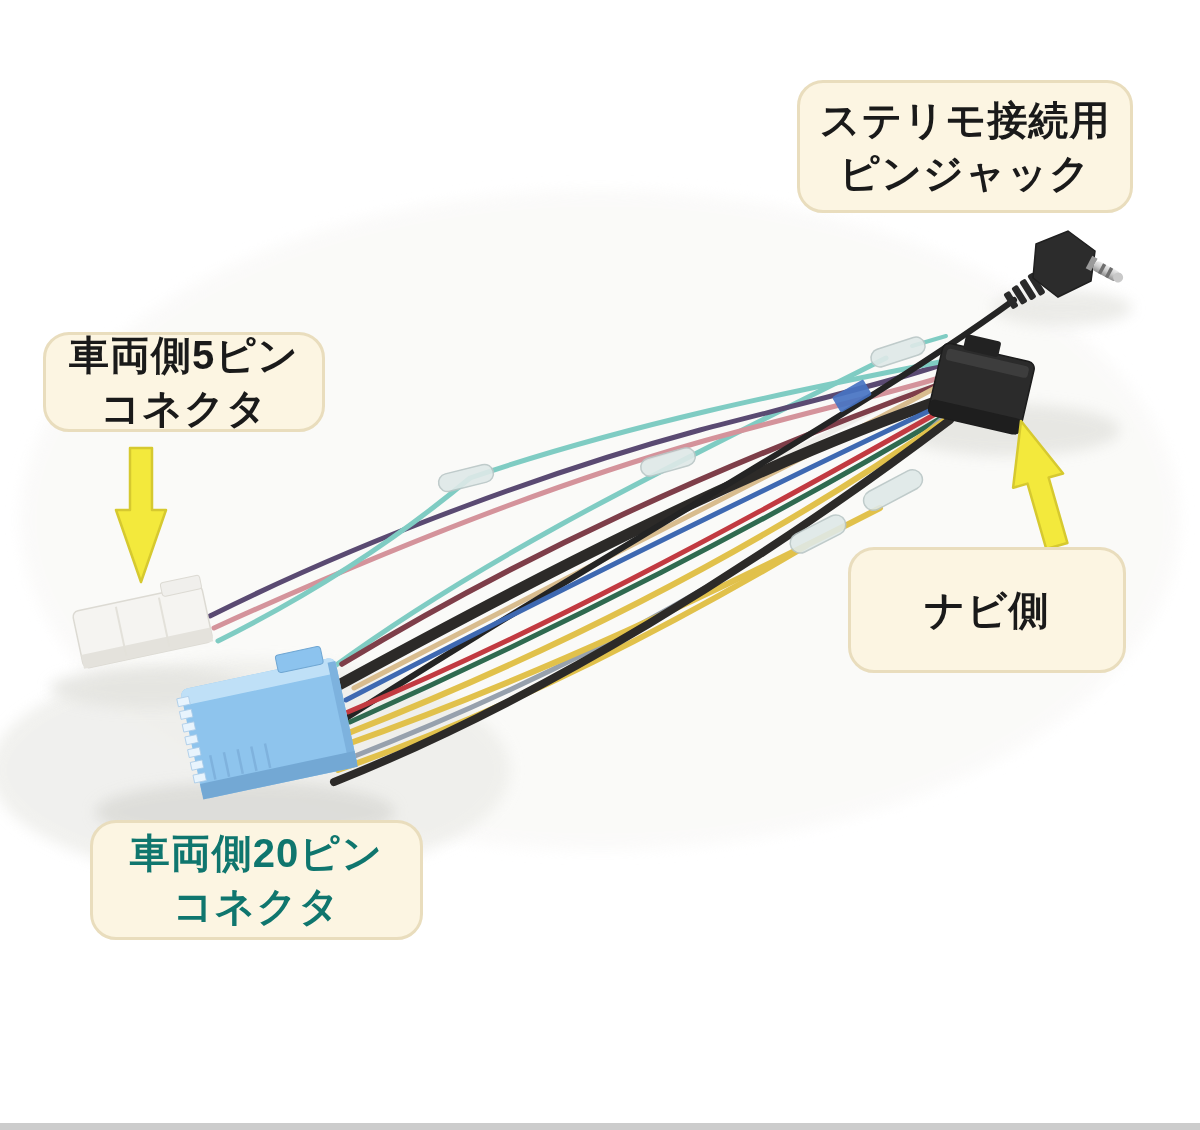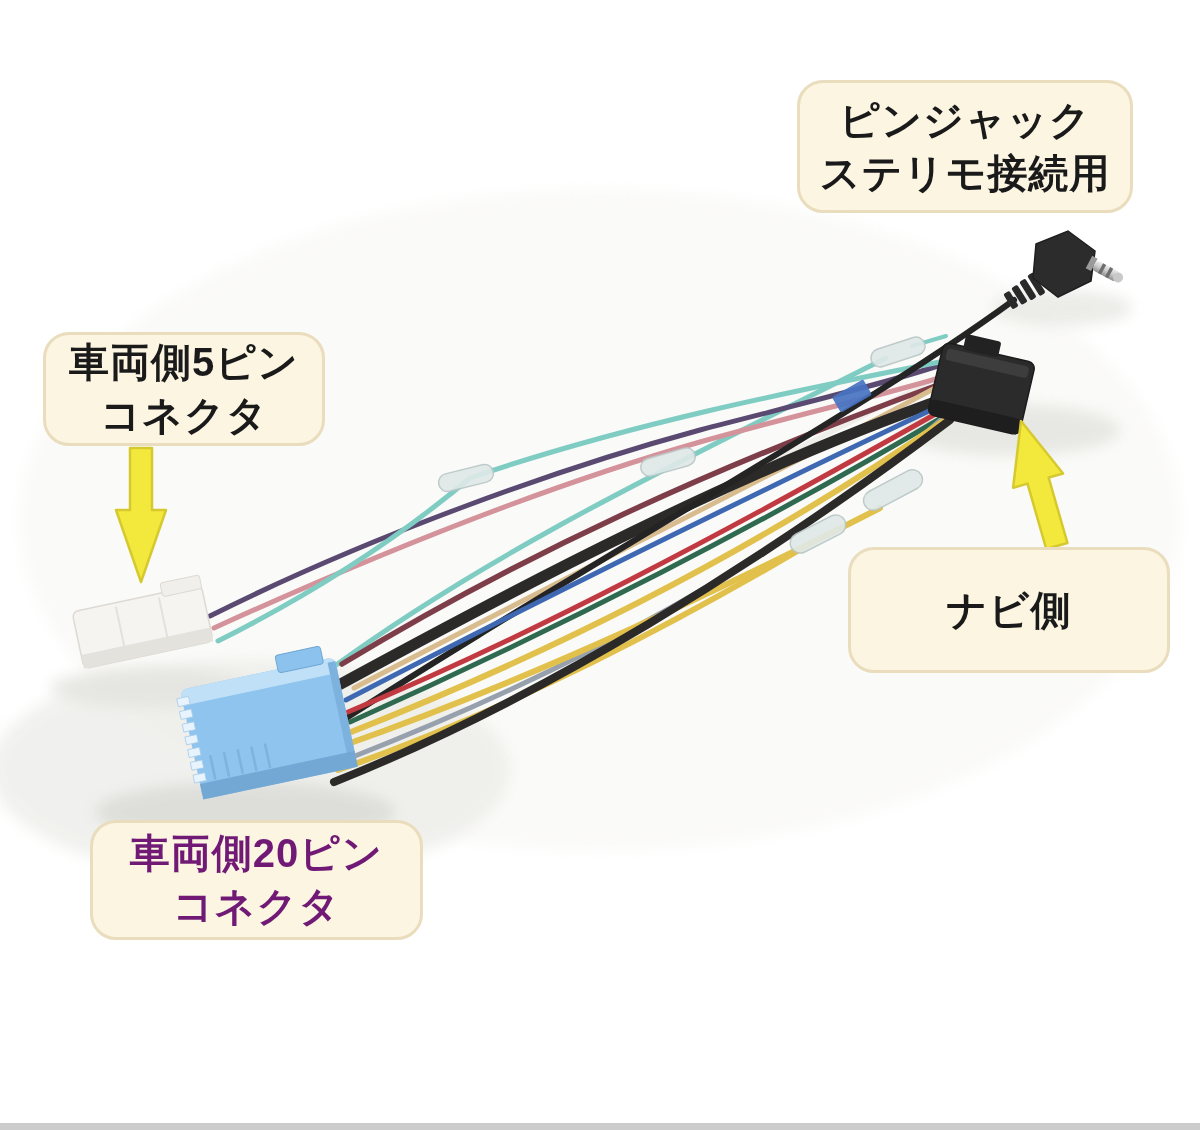--- a/index.html
+++ b/index.html
@@ -11,22 +11,22 @@
   .photo-svg{position:absolute;left:0;top:0;z-index:1;}
   .callout{
     position:absolute;z-index:3;box-sizing:border-box;
     border:3px solid #e9ddbd;border-radius:26px;
     display:flex;flex-direction:column;align-items:center;justify-content:center;
     font-weight:700;font-size:40px;line-height:1.32;letter-spacing:1px;
     text-align:center;color:#1a1a1a;background:#fcf5e2;
   }
   .callout span{display:block;white-space:nowrap;}
   #label-pin-jack   {left:797px;top:80px; width:336px;height:133px;}
-  #label-5pin       {left:43px; top:332px;width:282px;height:114px;}
-  #label-navi-main  {left:848px;top:547px;width:322px;height:126px;}
+  #label-5pin       {left:43px; top:332px;width:282px;height:100px;}
+  #label-navi-main  {left:848px;top:547px;width:278px;height:126px;}
   #label-20pin      {left:90px; top:820px;width:333px;height:120px;}
   .bottom-bar{
     position:absolute;left:0;bottom:0;width:1200px;height:7px;z-index:4;
     background:#cccccc;
   }
 </style>
 </head>
 <body style="background: rgb(255, 255, 255);">
 
 <svg class="photo-svg" width="1200" height="1130" viewBox="0 0 1200 1130">
@@ -151,31 +151,31 @@
       <rect x="21" y="-5.5" width="3.5" height="11" fill="#6e6e6e"></rect>
       <circle cx="33" cy="0" r="5" fill="#c9c9c9"></circle>
     </g>
   </g>
 
   <polygon points="116,510 130,510 130,448 152,448 152,510 166,510 141,582" stroke-width="2.5" stroke-linejoin="round" fill="#f3e93c" stroke="#d6c92f"></polygon>
   <polygon points="0,0 -26,62 -11,62 -11,130 11,130 11,62 26,62" transform="translate(1021,421) rotate(-16)" stroke-width="2.5" stroke-linejoin="round" fill="#f3e93c" stroke="#d6c92f"></polygon>
 </svg>
 
 <div class="callout" id="label-pin-jack" style="background: rgb(252, 245, 226); border-color: rgb(233, 221, 189); color: rgb(26, 26, 26);">
+  <span>ステリモ接続用</span>
   <span>ピンジャック</span>
-  <span>ステリモ接続用</span>
 </div>
 
 <div class="callout" id="label-5pin" style="background: rgb(252, 245, 226); border-color: rgb(233, 221, 189); color: rgb(26, 26, 26);">
   <span>車両側5ピン</span>
   <span>コネクタ</span>
 </div>
 
 <div class="callout" id="label-navi-main" style="background: rgb(252, 245, 226); border-color: rgb(233, 221, 189); color: rgb(26, 26, 26);">
   <span>ナビ側</span>
 </div>
 
-<div class="callout" id="label-20pin" style="background: rgb(252, 245, 226); border-color: rgb(233, 221, 189); color: #701a75;">
+<div class="callout" id="label-20pin" style="background: rgb(252, 245, 226); border-color: rgb(233, 221, 189); color: #0f766e;">
   <span>車両側20ピン</span>
   <span>コネクタ</span>
 </div>
 
 <div class="bottom-bar" style="background: rgb(204, 204, 204);"></div>
 
 </body></html>

